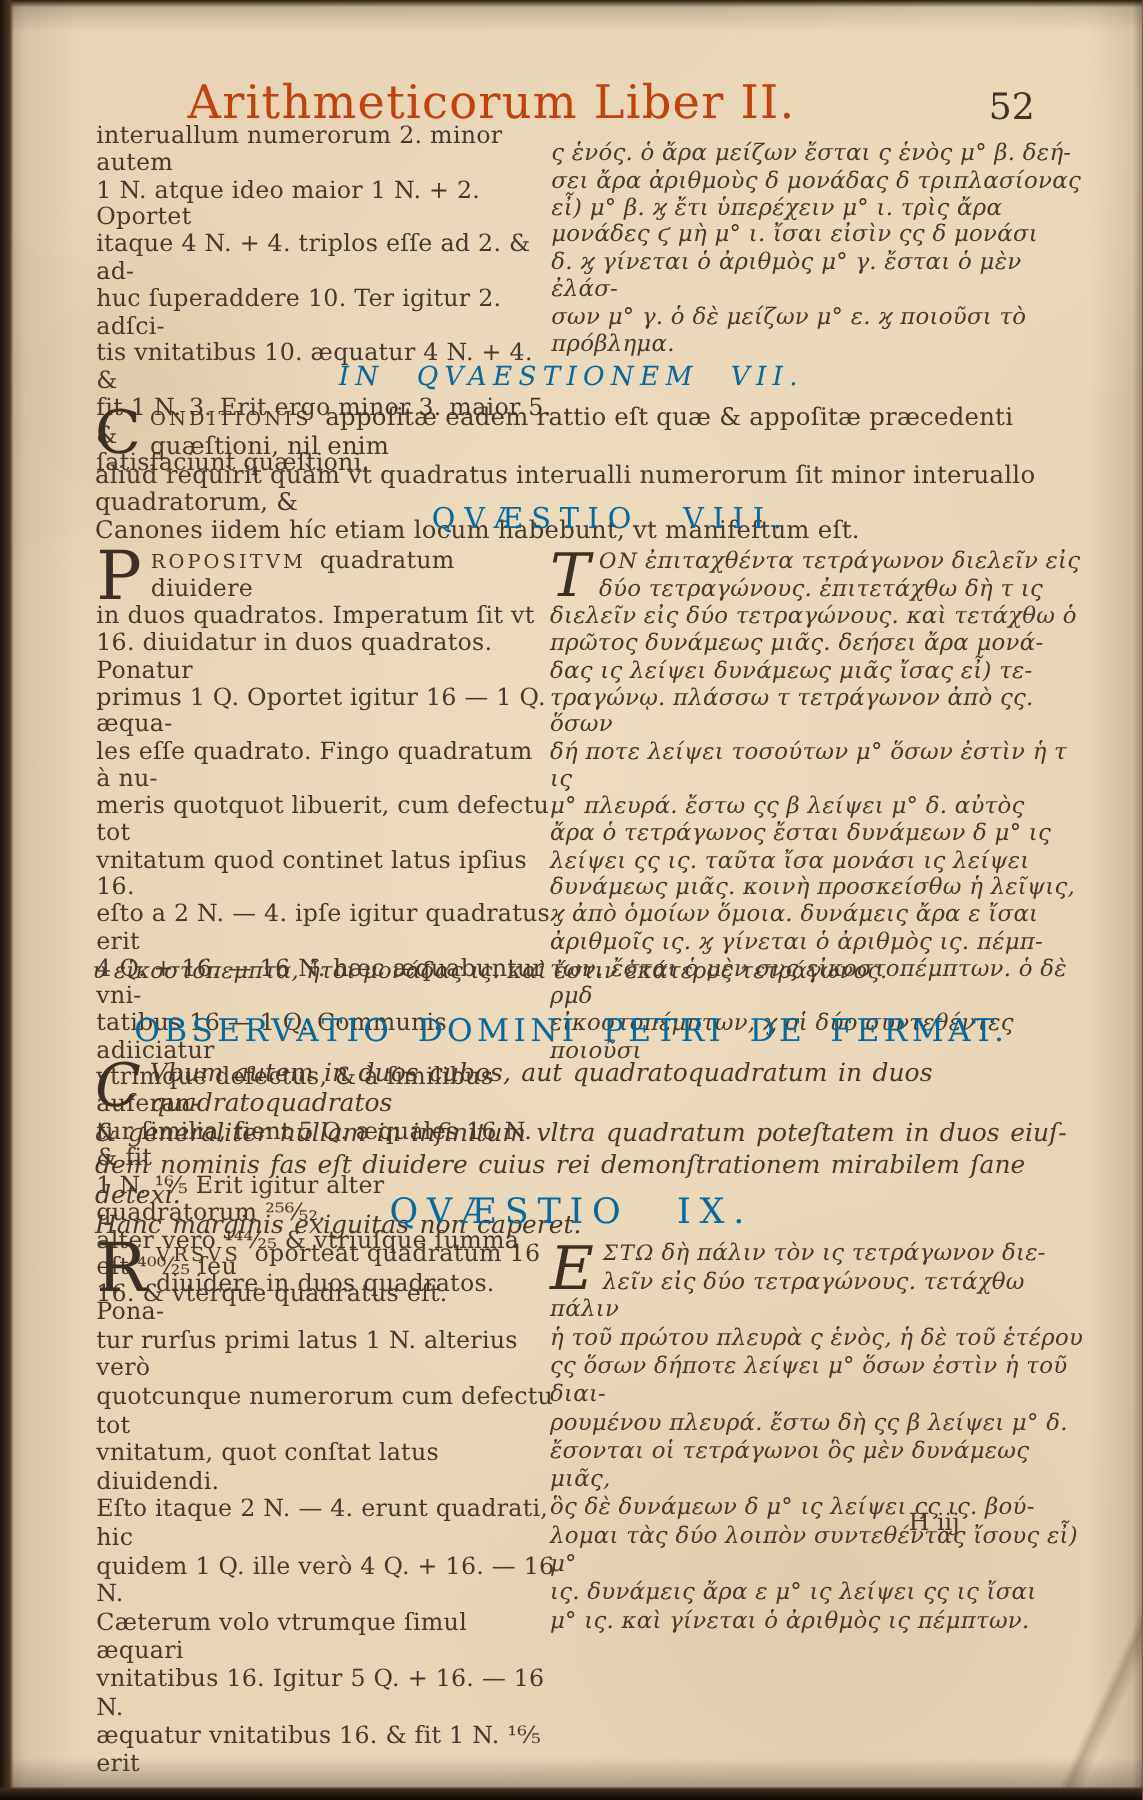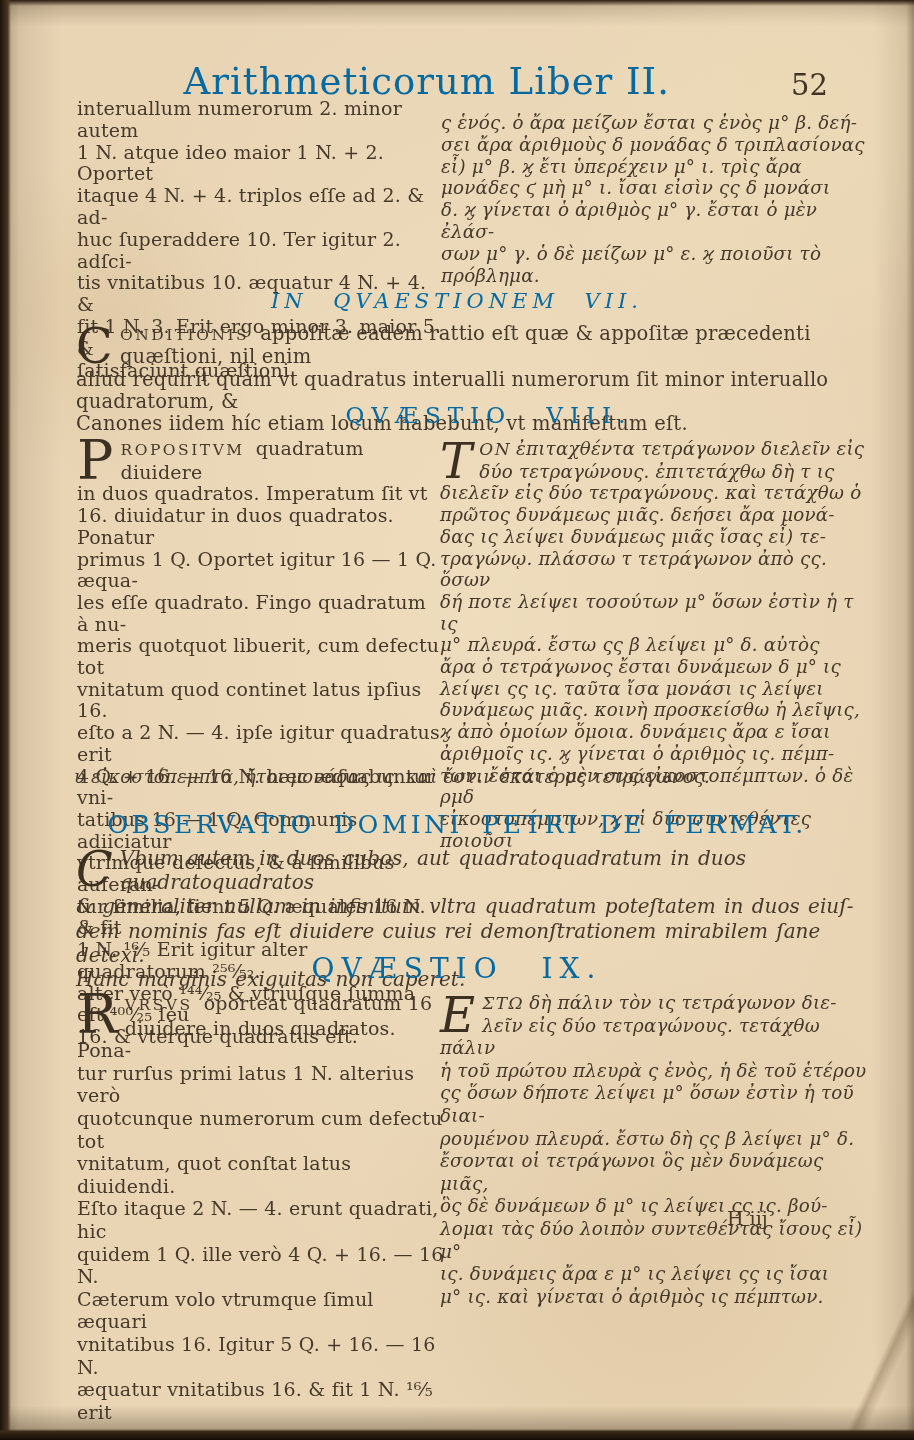--- a/index.html
+++ b/index.html
@@ -30,22 +30,22 @@
                  background:linear-gradient(0deg,#120b05,#3a2a18 78%, rgba(0,0,0,0)); }
   .edge-top    { left:0; top:0; width:100%; height:6px;
                  background:linear-gradient(180deg,#2a1d10, rgba(0,0,0,0)); }
   .edge-right  { right:0; top:0; width:8px; height:100%;
                  background:linear-gradient(270deg, rgba(50,36,20,.30), rgba(0,0,0,0)); }
   .crease { position:absolute; right:0; bottom:0; width:100px; height:170px; z-index:1; pointer-events:none;
             background:linear-gradient(115deg, rgba(0,0,0,0) 60%, rgba(88,66,40,.30) 64%, rgba(0,0,0,0) 71%); }
 
   .abs { position:absolute; z-index:3; }
 
-  .head-title { top:60px; left:150px; width:520px; text-align:right;
-                font-size:37px; letter-spacing:1px; color:#0369a1; }
+  .head-title { top:60px; left:150px; width:520px; text-align:left;
+                font-size:37px; letter-spacing:1px; color:#c2410c; }
   .folio { top:68px; left:791px; font-size:29px; color:#413426; }
 
   .latin { font-size:19px;   line-height:21.8px; letter-spacing:.2px; }
   .greek { font-size:18.3px; line-height:21.8px; font-style:italic; letter-spacing:.2px; }
   .flow  { white-space:pre-line; }
 
   .cont-latin { top:98px; left:77px;  width:366px; }
   .cont-greek { top:112px; left:441px; width:426px; }
 
   .q-head { left:0; width:100%; text-align:center; color:#0369a1; }

